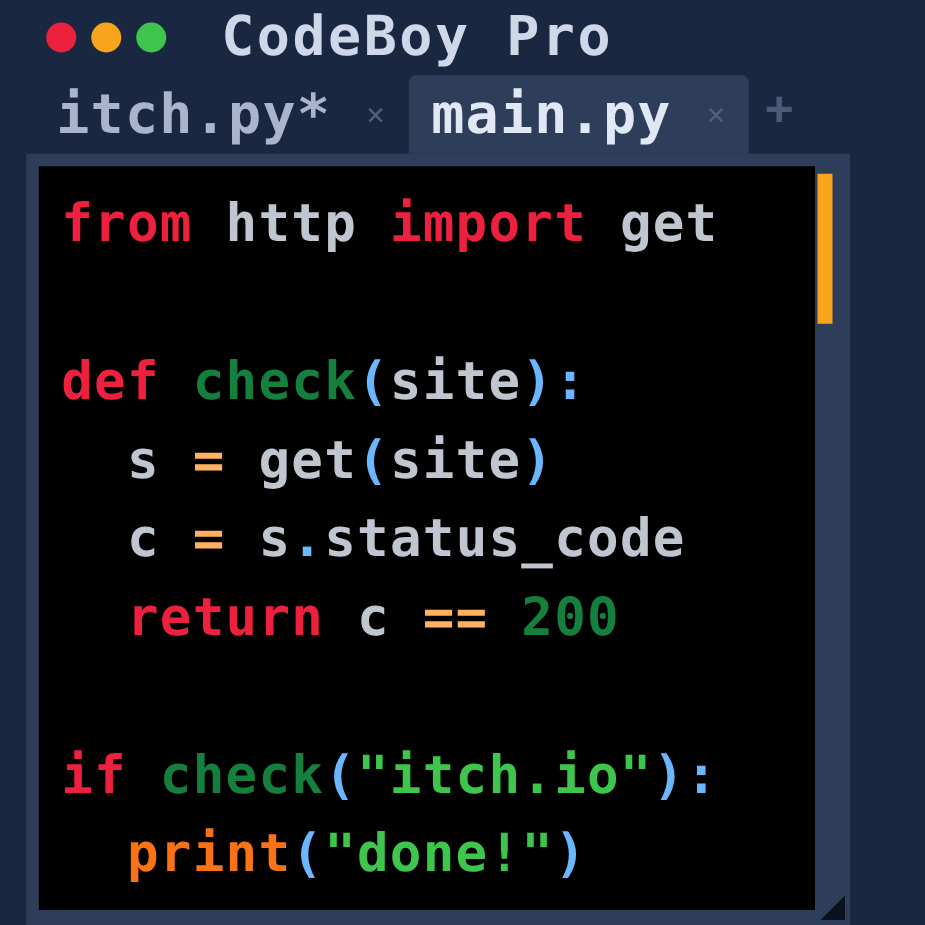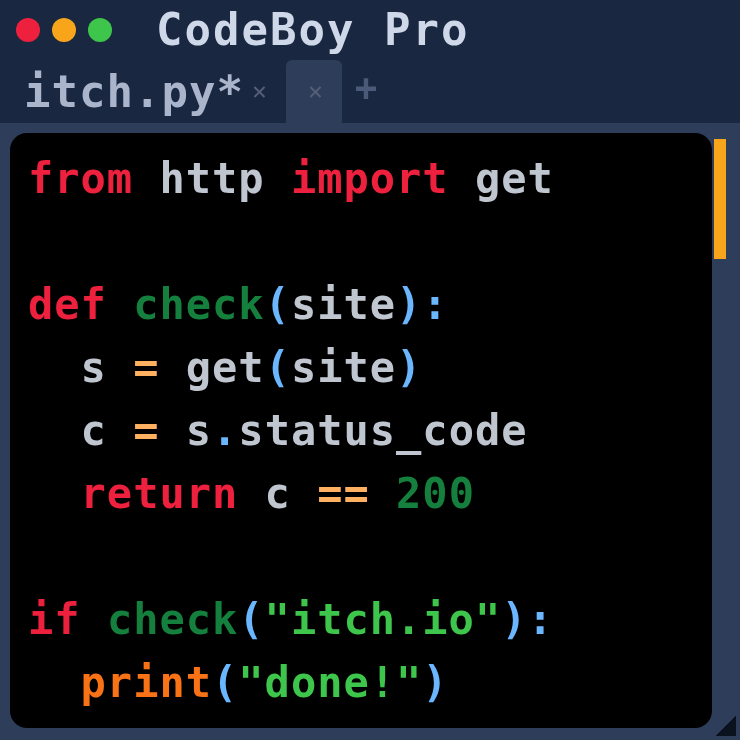--- a/index.html
+++ b/index.html
@@ -4,25 +4,26 @@
 <style>
   * { margin: 0; padding: 0; box-sizing: border-box; }
   html, body { width: 740px; height: 740px; overflow: hidden; }
   body {
     background: #1a2740;
     font-family: "Courier New", monospace;
     font-weight: bold;
     image-rendering: pixelated;
   }
   .window {
-    width: 740px;
+    width: 680px;
     height: 740px;
     background: #1a2740;
     display: flex;
     flex-direction: column;
+    padding-left: 21px;
   }
   .titlebar {
     height: 60px;
     display: flex;
     align-items: center;
     padding: 0 16px;
     gap: 10px;
   }
   .traffic-lights {
     display: flex;
@@ -52,21 +53,21 @@
     gap: 0;
   }
   .tab {
     display: flex;
     align-items: center;
     padding: 0 14px 0 18px;
     font-size: 44px;
     font-family: monospace;
     font-weight: bold;
     letter-spacing: 1px;
-    gap: 4px;
+    gap: 24px;
   }
   .tab.inactive {
     background: #1a2740;
     color: #aab5cc;
   }
   .tab.active {
     background: #2e3d5a;
     color: #e0e8f5;
     border-top-left-radius: 6px;
     border-top-right-radius: 6px;
@@ -101,21 +102,20 @@
     background: #000000;
     padding: 14px 18px;
     font-size: 42px;
     line-height: 63px;
     font-family: monospace;
     font-weight: bold;
     letter-spacing: 1px;
     white-space: pre;
     overflow: hidden;
     position: relative;
-    border-radius: 17px;
   }
   .scrollbar-track {
     width: 16px;
     background: #2e3d5a;
     position: relative;
   }
   .scrollbar-thumb {
     position: absolute;
     top: 6px;
     right: 2px;
@@ -154,20 +154,21 @@
     </div>
     <div class="title">CodeBoy Pro</div>
   </div>
 
   <div class="tabbar">
     <div class="tab inactive">
       <span>itch.py*</span>
       <span class="tab-close">✕</span>
     </div>
     <div class="tab active">
+      <span>main.py</span>
       <span class="tab-close">✕</span>
     </div>
     <div class="tab-add">
       <span>+</span>
     </div>
   </div>
 
   <div class="editor-wrap">
     <div class="editor" id="editor"><span class="line"><span class="tok-kw">from</span><span> </span><span class="tok-id">http</span><span> </span><span class="tok-kw">import</span><span> </span><span class="tok-id">get</span></span><span class="line">&nbsp;</span><span class="line"><span class="tok-kw">def</span><span> </span><span class="tok-fn">check</span><span class="tok-punc">(</span><span class="tok-id">site</span><span class="tok-punc">)</span><span class="tok-punc">:</span></span><span class="line"><span>  </span><span class="tok-id">s</span><span> </span><span class="tok-op">=</span><span> </span><span class="tok-id">get</span><span class="tok-punc">(</span><span class="tok-id">site</span><span class="tok-punc">)</span></span><span class="line"><span>  </span><span class="tok-id">c</span><span> </span><span class="tok-op">=</span><span> </span><span class="tok-id">s</span><span class="tok-punc">.</span><span class="tok-id">status_code</span></span><span class="line"><span>  </span><span class="tok-kw">return</span><span> </span><span class="tok-id">c</span><span> </span><span class="tok-op">==</span><span> </span><span class="tok-num">200</span></span><span class="line">&nbsp;</span><span class="line"><span class="tok-kw">if</span><span> </span><span class="tok-fn">check</span><span class="tok-punc">(</span><span class="tok-str">"itch.io"</span><span class="tok-punc">)</span><span class="tok-punc">:</span></span><span class="line"><span>  </span><span class="tok-builtin">print</span><span class="tok-punc">(</span><span class="tok-str">"done!"</span><span class="tok-punc">)</span></span></div>
     <div class="scrollbar-track">

